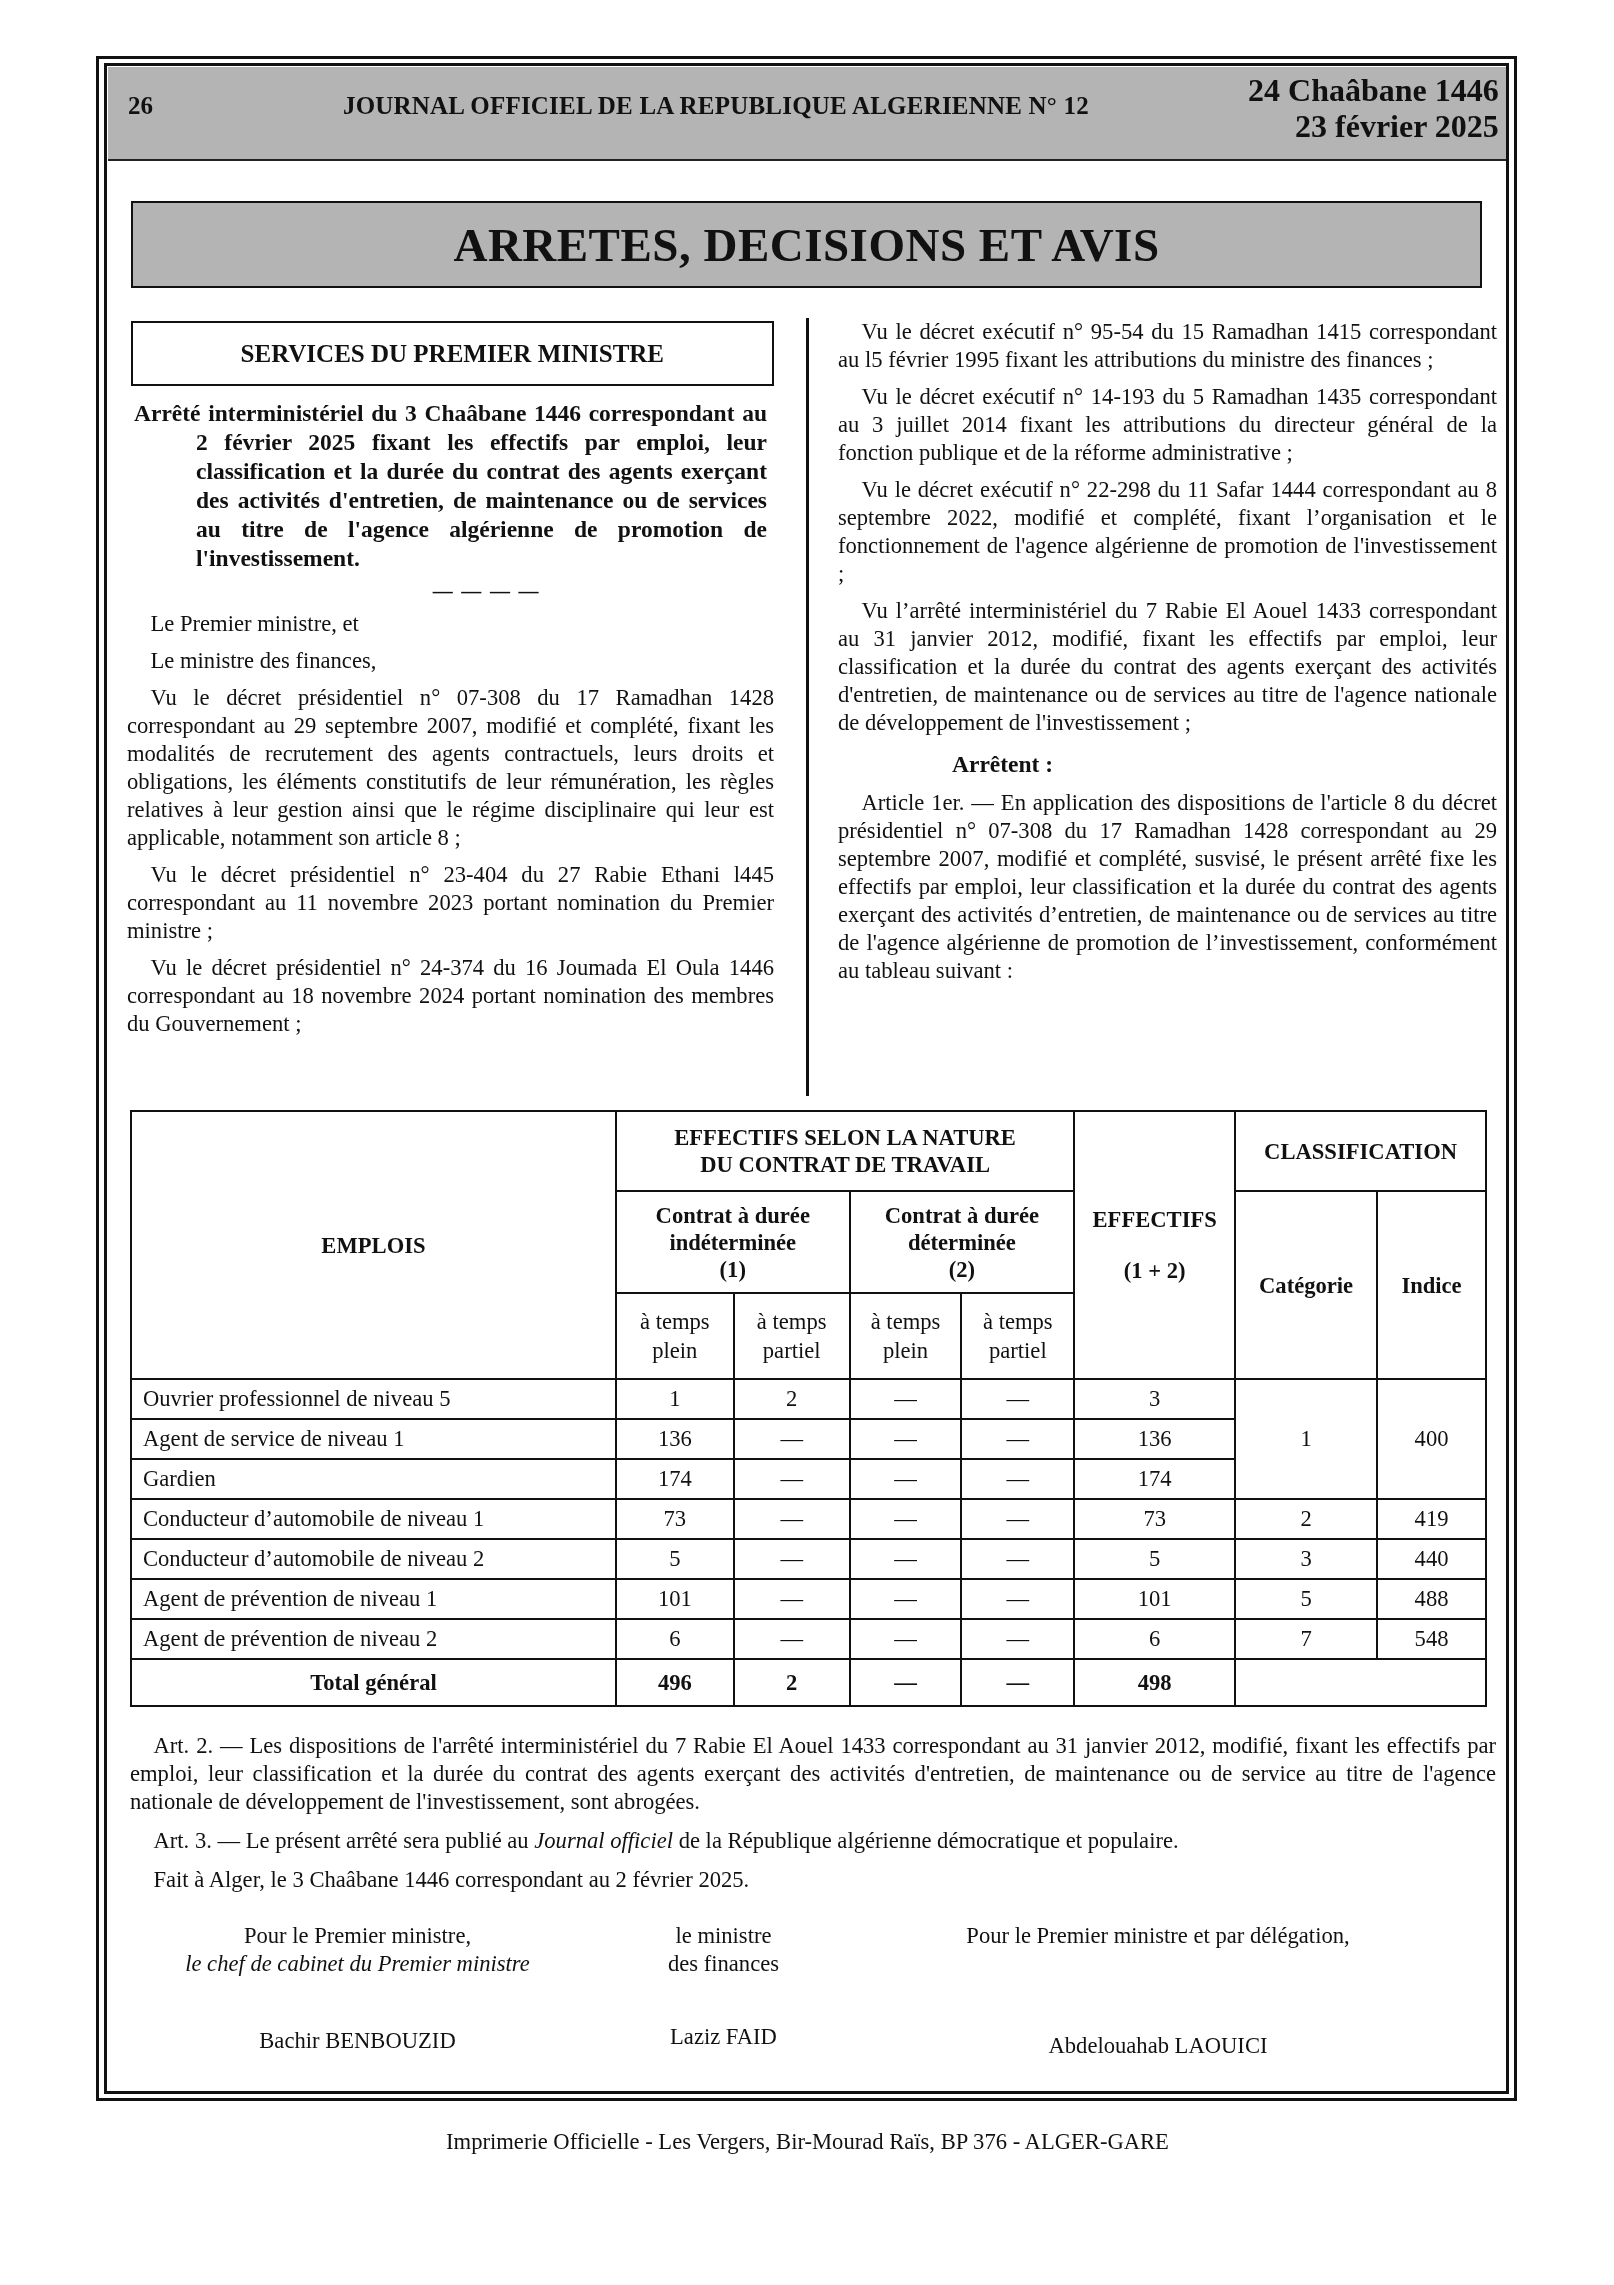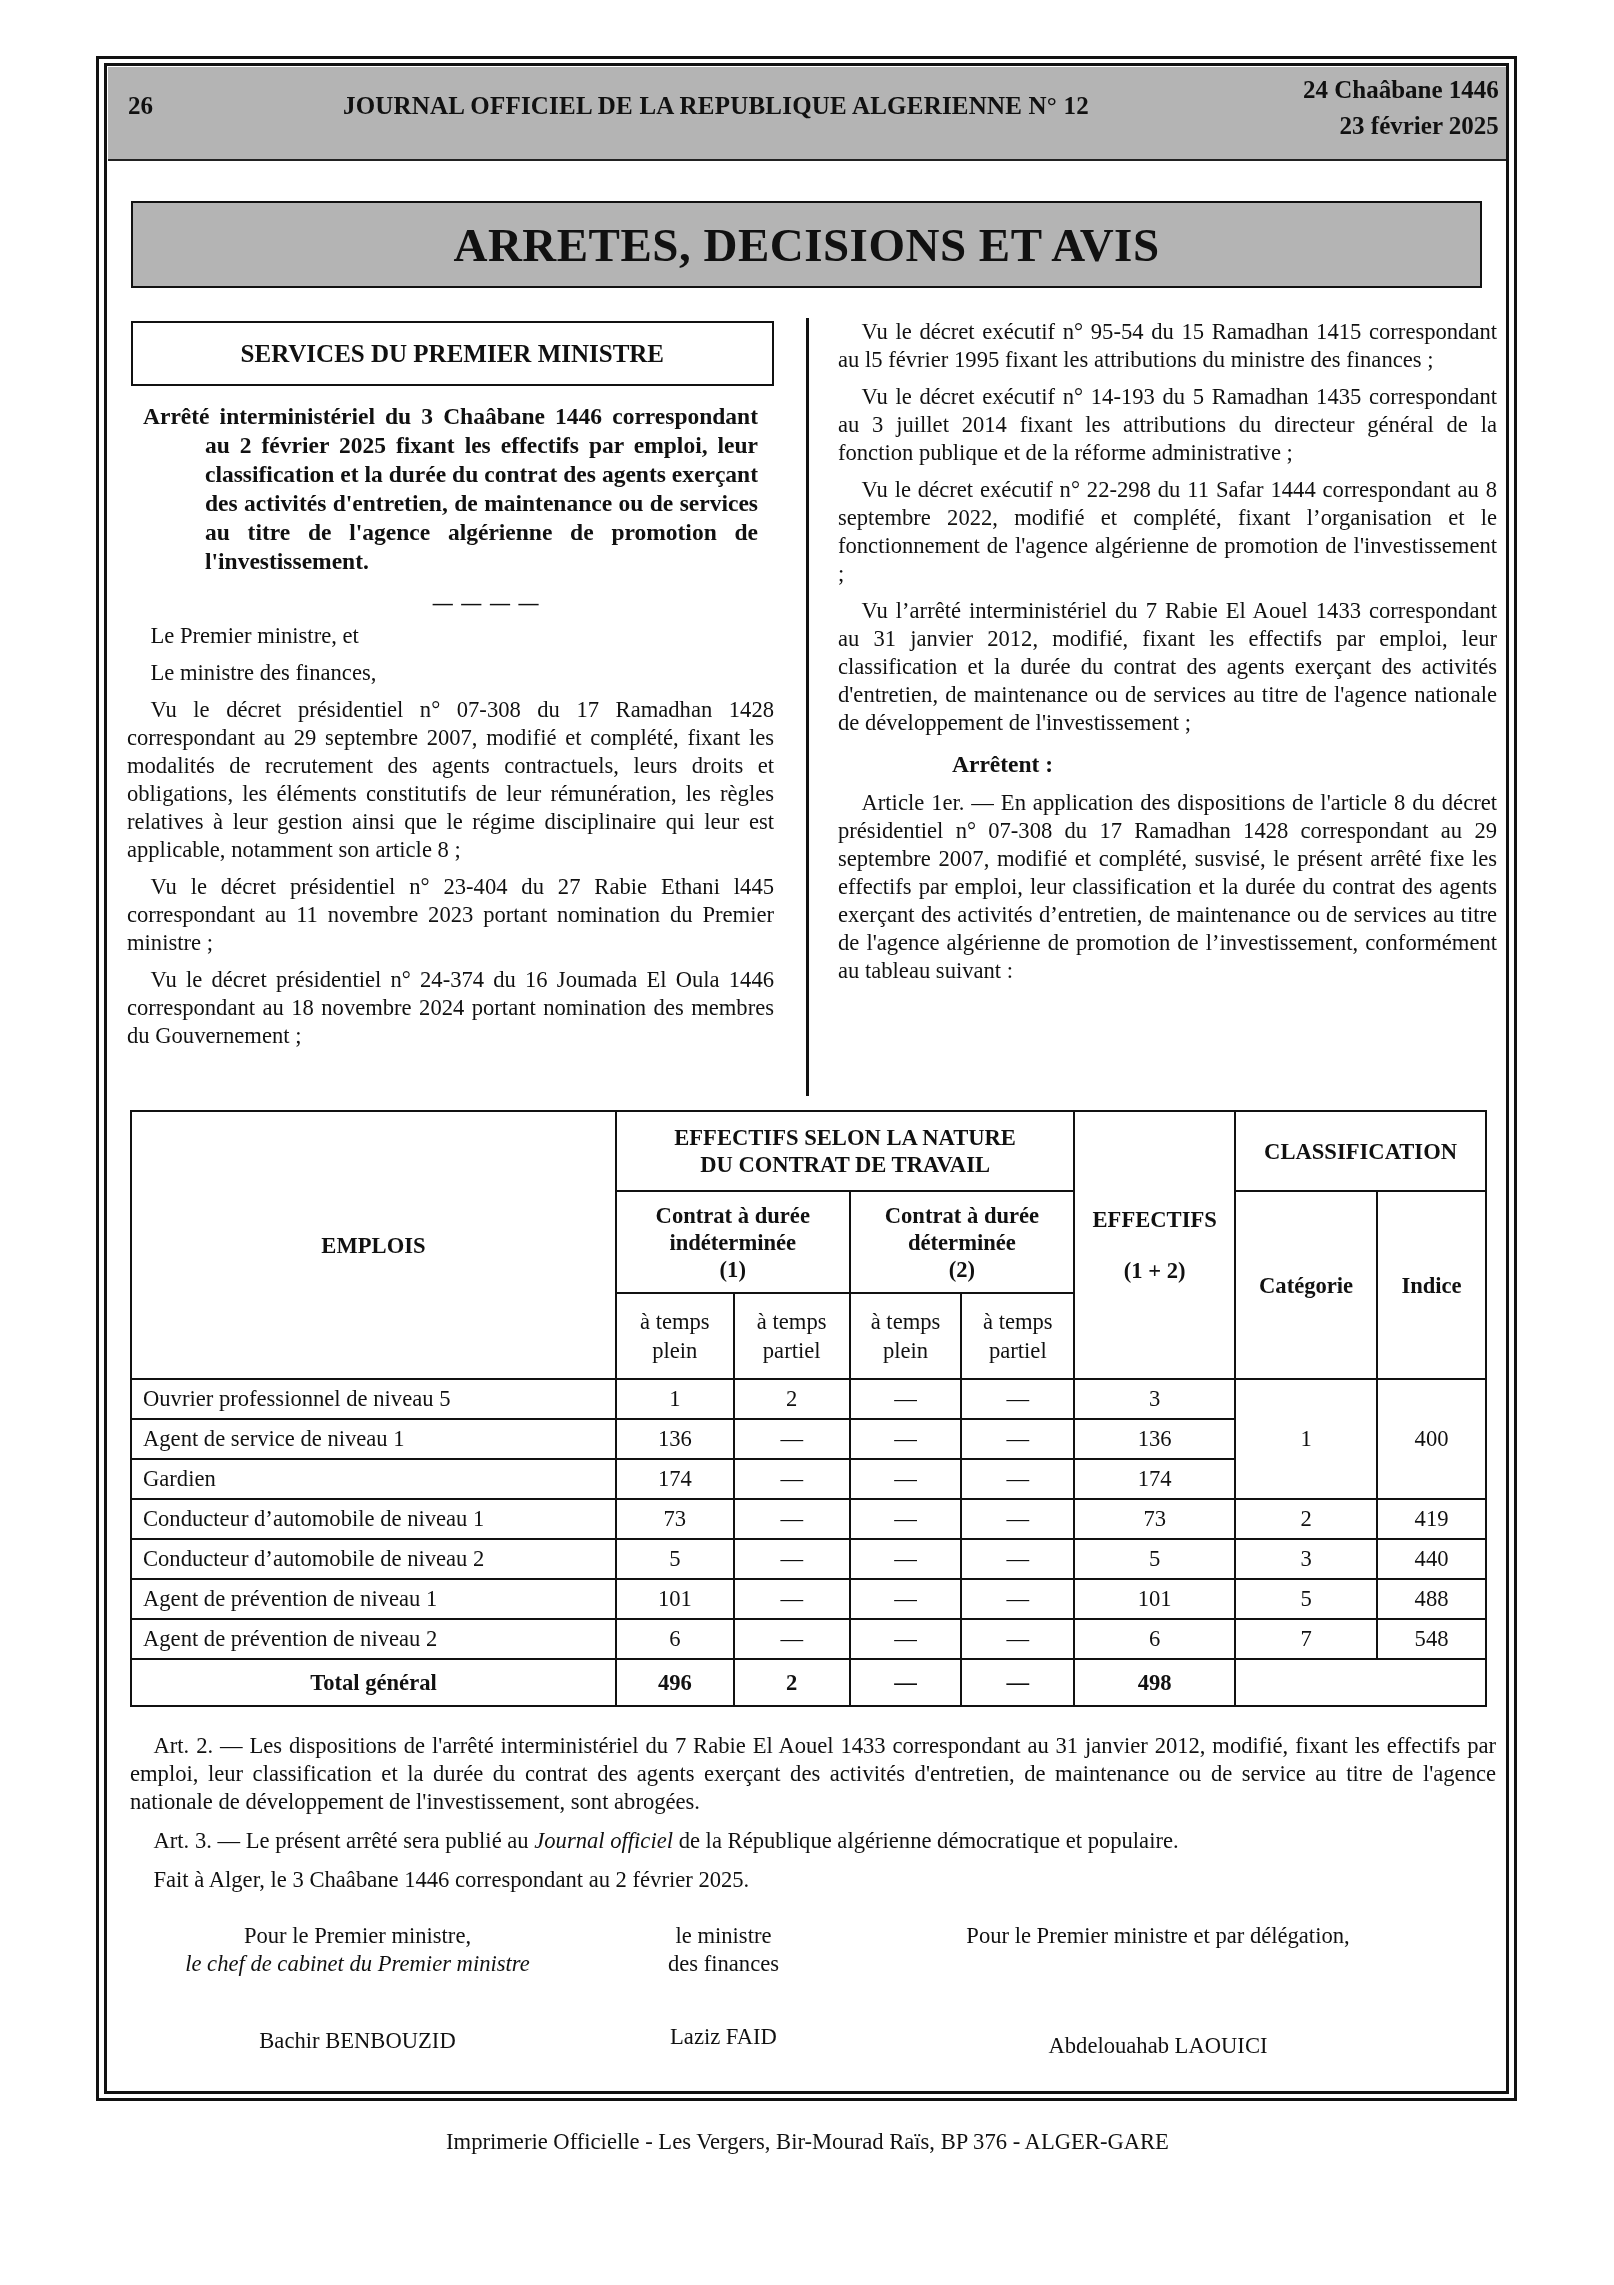--- a/index.html
+++ b/index.html
@@ -2,28 +2,28 @@
 <html style="font-size:14.5px"><head>
 <meta charset="utf-8">
 <style>
   html, body { margin:0; padding:0; background:#ffffff; }
   body { width:1615px; height:2285px; position:relative; font-family:"Liberation Serif", "DejaVu Serif", serif; color:#111; overflow:hidden; }
   .frame-outer { position:absolute; left:96px; top:56px; width:1421px; height:2045px; border:3.6px solid #111; box-sizing:border-box; }
   .frame-inner { position:absolute; left:104px; top:63px; width:1405px; height:2031px; border:3.6px solid #111; box-sizing:border-box; }
   .header-band { position:absolute; left:108px; top:67px; width:1398px; height:94px; background:#b4b4b4; border-bottom:2.7px solid #222; box-sizing:border-box; }
   .hdr-page { position:absolute; left:20px; top:25px; font-weight:bold; font-size:25px; }
   .hdr-title { position:absolute; left:235px; top:25px; font-weight:bold; font-size:25px; letter-spacing:0.2px; }
-  .hdr-date { position:absolute; right:7.2px; top:5.4px; text-align:right; font-weight:bold; font-size:25px; line-height:36px; }
+  .hdr-date { position:absolute; right:7.2px; top:5.4px; text-align:right; font-weight:bold; font-size:32px; line-height:36px; }
   .title-band { position:absolute; left:131px; top:201px; width:1351px; height:87px; background:#b4b4b4; border:2.7px solid #111; box-sizing:border-box; display:flex; align-items:center; justify-content:center; }
   .title-band span { font-weight:bold; font-size:47px; letter-spacing:0.5px; }
   .col-left { position:absolute; left:127px; top:321px; width:647px; }
   .col-right { position:absolute; left:838px; top:318px; width:659px; }
   .col-divider { position:absolute; left:806px; top:318px; width:2.7px; height:778px; background:#111; }
   .service-box { border:2.7px solid #111; height:65px; display:flex; align-items:center; justify-content:center; font-weight:bold; font-size:25px; box-sizing:border-box; margin-bottom:12.7px; margin-left:3.6px; }
-  .arrete-title { font-weight:bold; font-size:23.5px; line-height:29px; text-align:justify; padding-left:62px; text-indent:-62px; margin:16px; }
+  .arrete-title { font-weight:bold; font-size:23.5px; line-height:29px; text-align:justify; padding-left:62px; text-indent:-62px; margin:7px; }
   .dash-sep { text-align:center; font-weight:bold; font-size:20px; margin:1.8px 0 7.2px 72px; letter-spacing:1.8px; }
   p.body { margin:0 0 9px 0; font-size:22.6px; line-height:28px; text-align:justify; text-indent:23.5px; }
   p.center-bold { margin:14px 0 11px 0; font-size:23.5px; font-weight:bold; padding-left:114px; }
   table.eff { position:absolute; left:130px; top:1110px; width:1357px; border-collapse:collapse; font-size:22.6px; }
   table.eff td, table.eff th { border:2.7px solid #111; text-align:center; vertical-align:middle; padding:0; }
   table.eff th { font-weight:bold; line-height:27px; }
   table.eff th.sub { font-weight:normal; line-height:29px; }
   table.eff td.lbl { text-align:left; padding-left:11px; }
   table.eff tr.data td { height:38px; }
   table.eff tr.total td { height:45px; font-weight:bold;text-align:center; }

